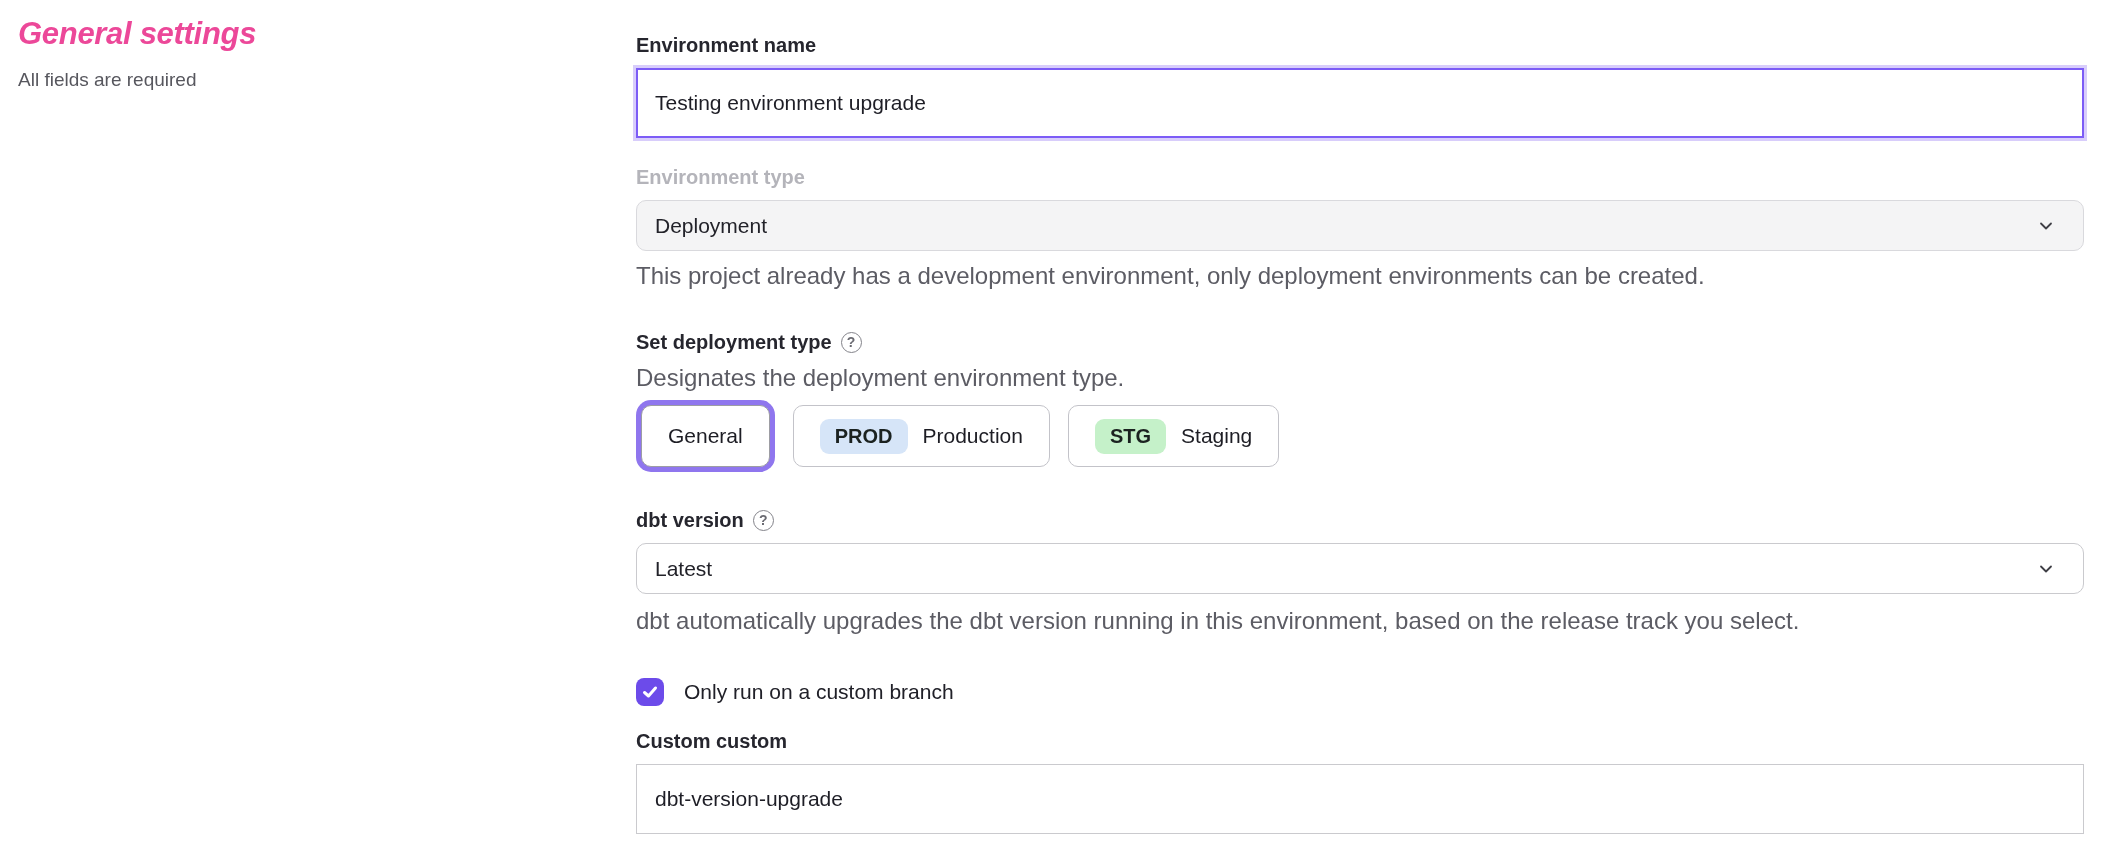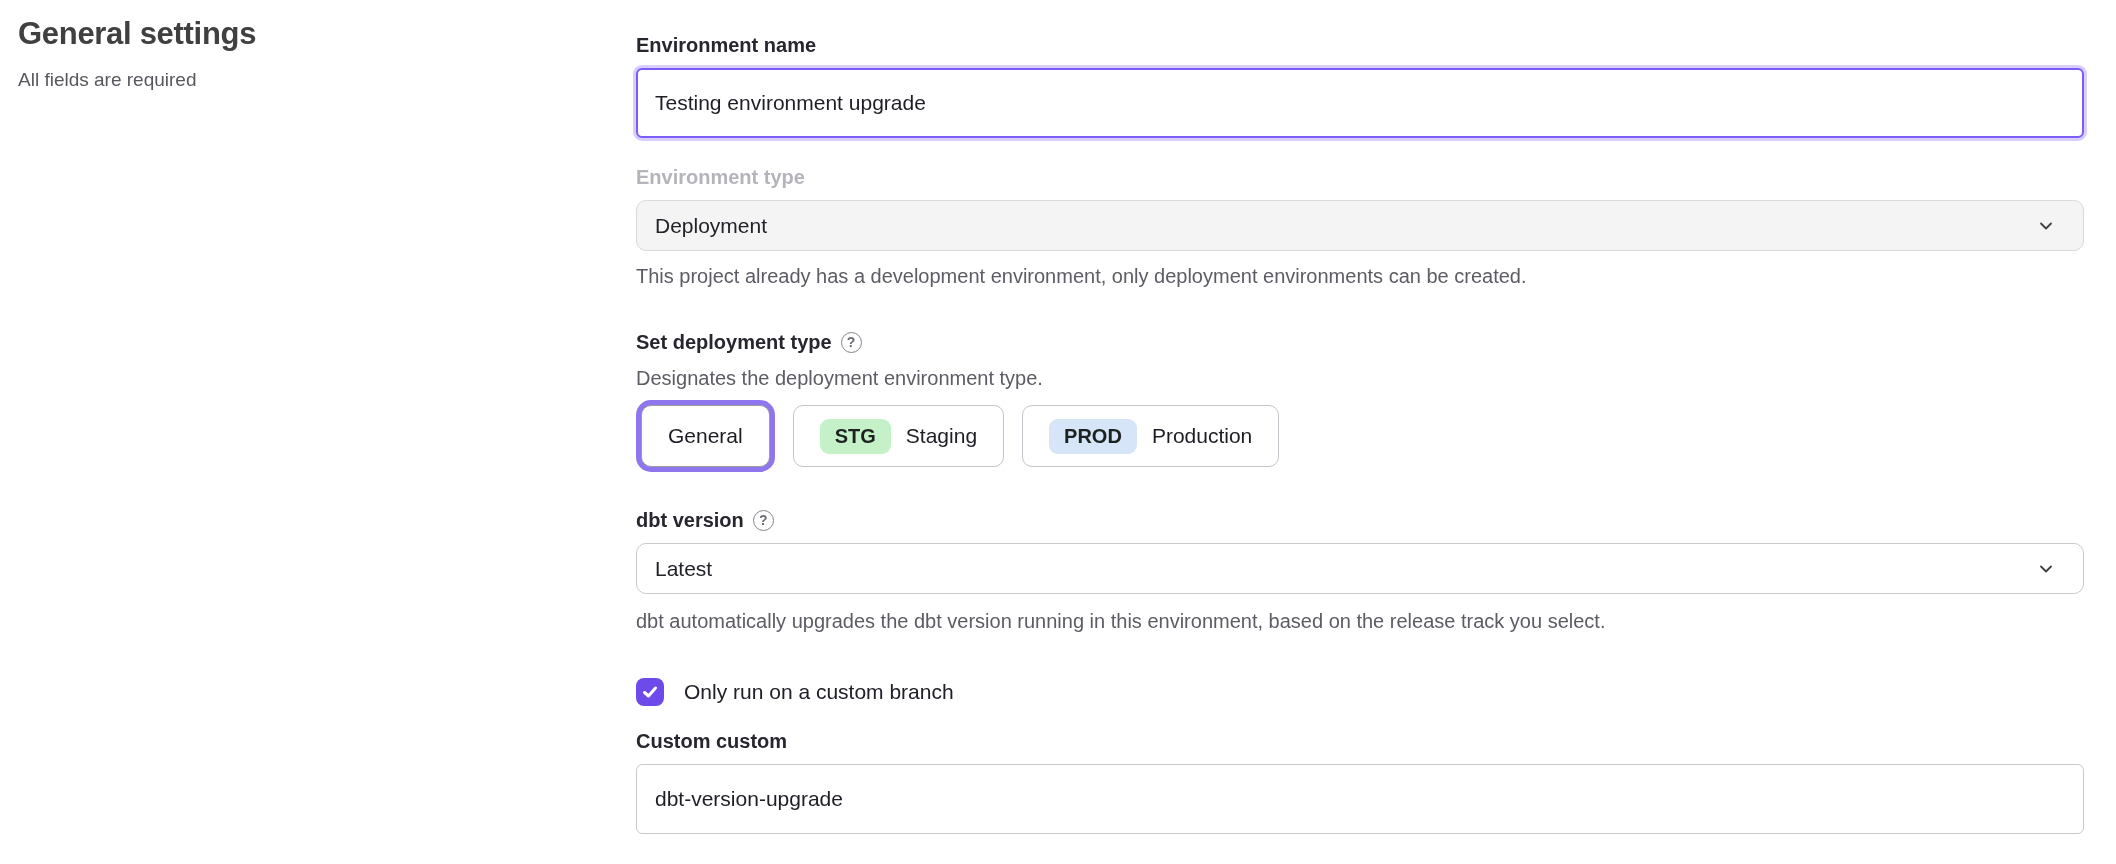--- a/index.html
+++ b/index.html
@@ -14,22 +14,23 @@
   
   .page-head {
     position: absolute;
     left: 18px; top: 14px;
     width: 560px;
   }
   .page-title {
     font-size: 31px;
     font-weight: 700;
     letter-spacing: -0.3px;
-    color: #404040;
+    color: #ec4899;
     line-height: 40px;
+    font-style: italic;
   }
   .page-subtitle {
     margin-top: 14px;
     font-size: 19px;
     color: #57575e;
     line-height: 24px;
   }
 
   
   .form-col {
@@ -42,37 +43,37 @@
     font-size: 20px;
     font-weight: 700;
     color: #26262e;
     line-height: 26px;
     display: flex;
     align-items: center;
     gap: 9px;
   }
   .field-label.disabled { color: #b4b4ba; }
   .helper-text {
-    font-size: 20px;
+    font-size: 24px;
     color: #5c5c64;
     line-height: 26px;
   }
 
   .text-input {
     display: block;
     width: 100%;
     height: 70px;
     margin-top: 10px;
     padding: 0 18px;
     font-family: "Liberation Sans", sans-serif;
     font-size: 21px;
     color: #1e1e26;
     background: #ffffff;
     border: 1px solid #cacace;
-    border-radius: 6px;
+    border-radius: 0;
     outline: none;
   }
   .text-input.focused {
     border: 2px solid #7c5cf6;
     box-shadow: 0 0 0 3px #d8cdfb;
     padding: 0 17px;
   }
 
   .select-box {
     position: relative;
@@ -211,26 +212,26 @@
     <span>Set deployment type</span>
     <span class="help-icon">?</span>
   </div>
   <div class="helper-text mt-10">Designates the deployment environment type.</div>
 
   <div class="btn-row">
     <button class="type-btn selected">
       <span>General</span>
     </button>
     <button class="type-btn">
+      <span class="type-badge badge-prod">PROD</span>
+      <span>Production</span>
+    </button>
+    <button class="type-btn">
       <span class="type-badge badge-stg">STG</span>
       <span>Staging</span>
-    </button>
-    <button class="type-btn">
-      <span class="type-badge badge-prod">PROD</span>
-      <span>Production</span>
     </button>
   </div>
 
   <div class="field-label mt-40">
     <span>dbt version</span>
     <span class="help-icon">?</span>
   </div>
   <div class="select-box">
     <span>Latest</span>
     <span class="chevron">

